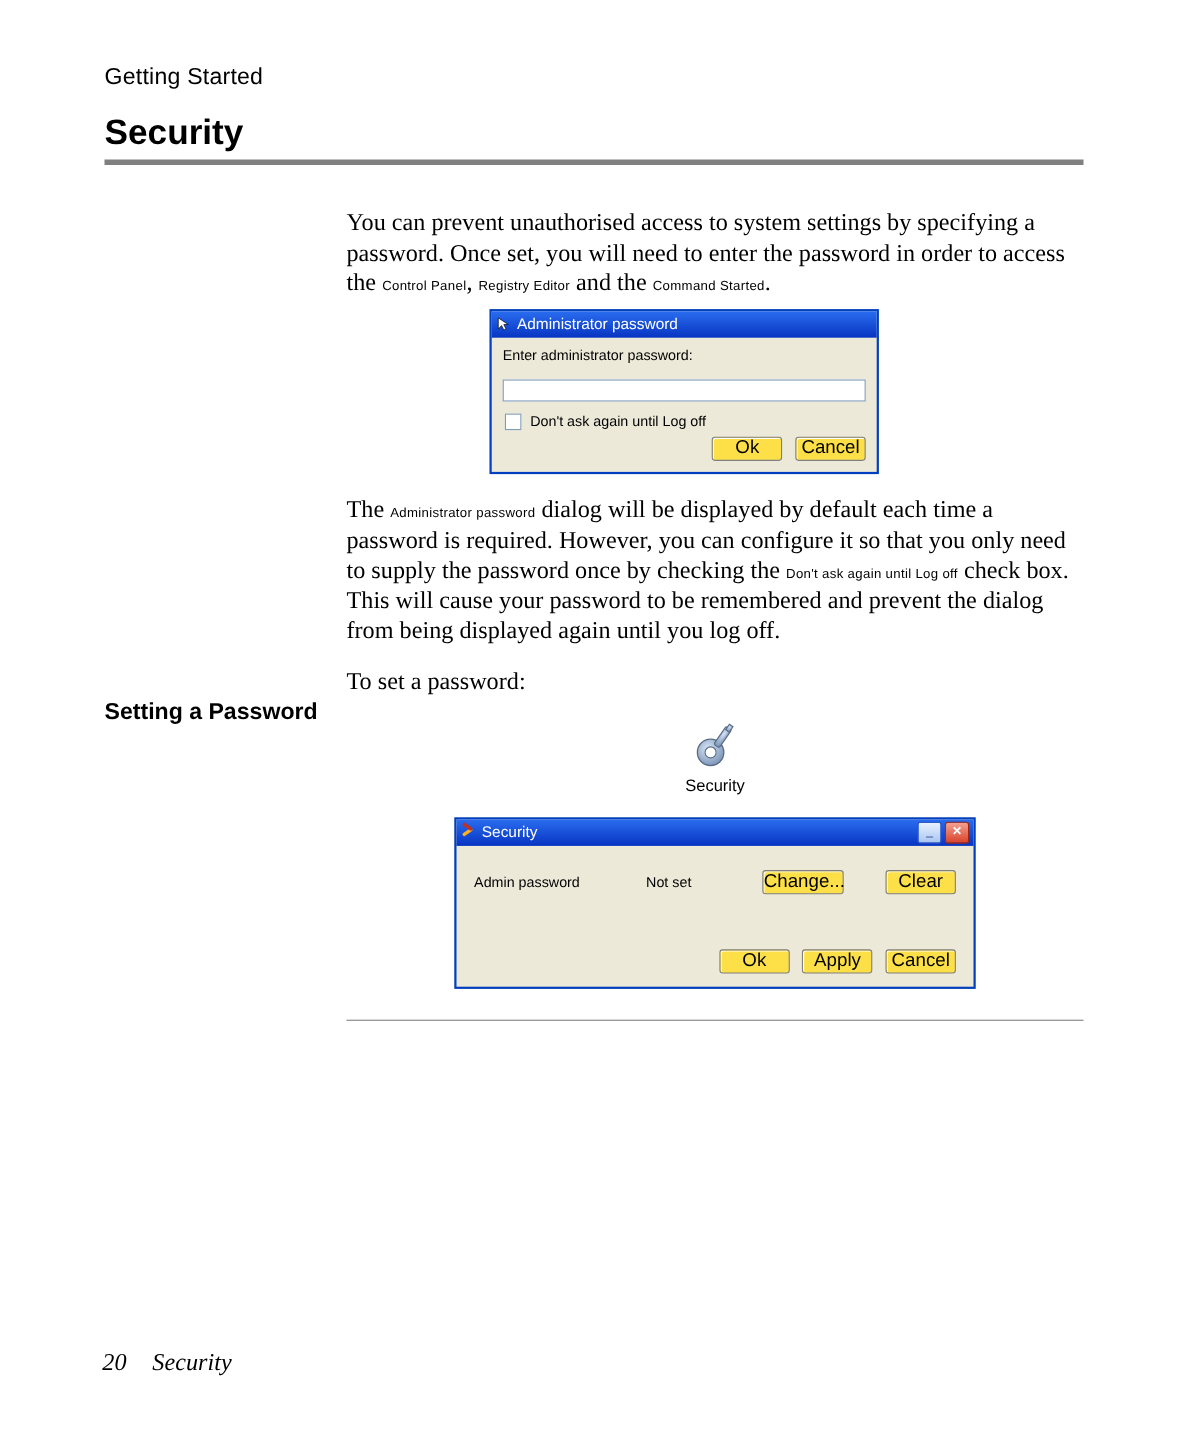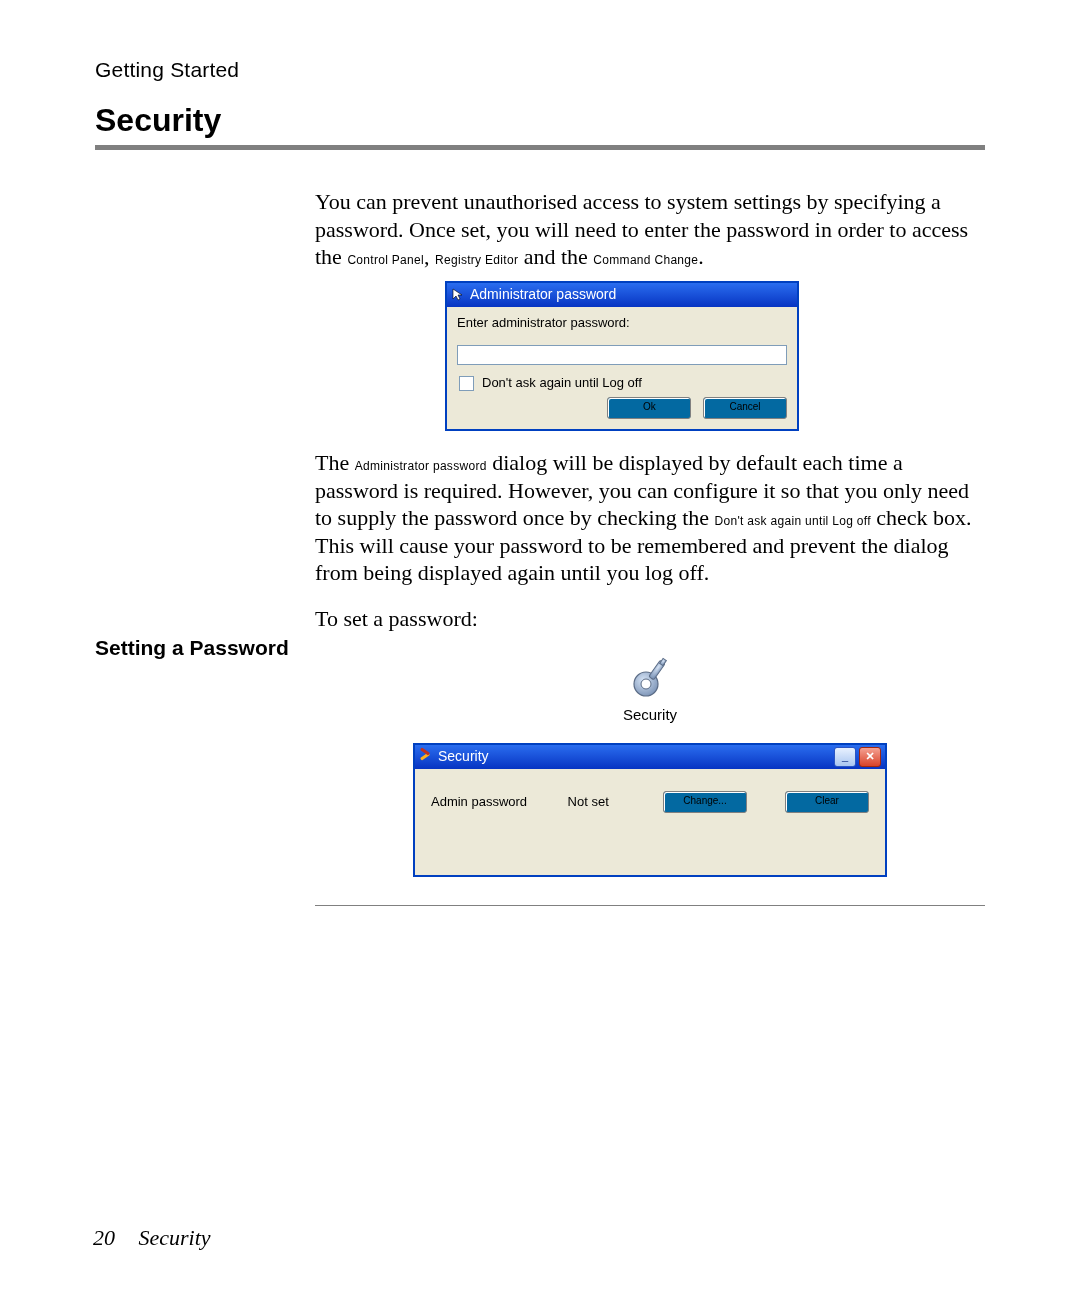--- a/index.html
+++ b/index.html
@@ -19,21 +19,21 @@
   em.menu{font-style:italic}
   .footer{position:absolute;left:93px;bottom:60px;font-size:22px}
   .footer .pnum{font-style:italic;margin-right:18px}
   .footer .ptitle{font-style:italic}
 
   
   .xp-dialog{border:2px solid #0040c0;background:#ece9d8;font-family:Tahoma,Arial,sans-serif;color:#000}
   .xp-titlebar{background:linear-gradient(to bottom,#2a6def 0%,#0734c2 100%);color:#fff;display:flex;align-items:center;padding:1px 4px;height:22px;font-size:14px}
   .xp-titlebar .tb-icon{margin-right:5px;display:inline-block}
   .xp-body{padding:8px 10px 10px 10px;font-size:13px}
-  .xp-btn{display:inline-block;min-width:62px;height:20px;line-height:18px;text-align:center;font-size:10px;background:#0369a1;border:1px solid #808080;border-radius:3px;box-shadow:inset 1px 1px 0 #fff;padding:0 10px;margin-left:8px}
+  .xp-btn{display:inline-block;min-width:62px;height:20px;line-height:18px;text-align:center;font-size:17px;background:#fde047;border:1px solid #808080;border-radius:3px;box-shadow:inset 1px 1px 0 #fff;padding:0 0;margin-left:8px}
   .xp-input{width:100%;height:20px;border:1px solid #7f9db9;background:#fff;box-sizing:border-box}
   .xp-check{width:13px;height:13px;border:1px solid #7f9db9;background:#fff;display:inline-block;vertical-align:middle;margin-right:8px}
 
   
   .dlg1{width:350px;margin:8px 0 18px 130px}
   .dlg1 .label{margin-bottom:14px}
   .dlg1 .row-check{margin:10px 0 6px 2px}
   .dlg1 .btn-row{text-align:right}
 
   
@@ -66,21 +66,21 @@
 
 <div class="page">
 
   <div class="running-head">Getting Started</div>
 
   <h1 class="section-title">Security</h1>
   <div class="title-rule"></div>
 
   <div class="body-col">
     <p>
-      <span>You can prevent unauthorised access to system settings by specifying a password. Once set, you will need to enter the password in order to access the </span><span class="ui-term">Control Panel</span><span>, </span><span class="ui-term">Registry Editor</span><span> and the </span><span class="ui-term">Command Change</span><span>.</span>
+      <span>You can prevent unauthorised access to system settings by specifying a password. Once set, you will need to enter the password in order to access the </span><span class="ui-term">Control Panel</span><span>, </span><span class="ui-term">Registry Editor</span><span> and the </span><span class="ui-term">Command Started</span><span>.</span>
     </p>
 
     <div class="xp-dialog dlg1">
       <div class="xp-titlebar">
         <span class="tb-icon arrow-ico">
           <svg width="14" height="14" viewBox="0 0 14 14">
               <path d="M2 1 L2 11 L5 8 L7 12 L9 11 L7 7 L11 7 Z" fill="#fff" stroke="#000" stroke-width="0.6"></path>
             </svg>
         </span>
         <span>Administrator password</span>
@@ -135,20 +135,25 @@
           <span class="winbtn close">✕</span>
         </span>
       </div>
       <div class="dlg2-body">
         <div class="dlg2-row">
           <span class="lbl">Admin password</span>
           <span class="val">Not set</span>
           <span class="xp-btn">Change...</span>
           <span class="xp-btn">Clear</span>
         </div>
+        <div class="dlg2-btnrow">
+          <span class="xp-btn">Ok</span>
+          <span class="xp-btn">Apply</span>
+          <span class="xp-btn">Cancel</span>
+        </div>
       </div>
     </div>
 
     <div class="sub-rule"></div>
   </div>
 
   <div class="footer">
     <span class="pnum">20</span>
     <span class="ptitle">Security</span>
   </div>

